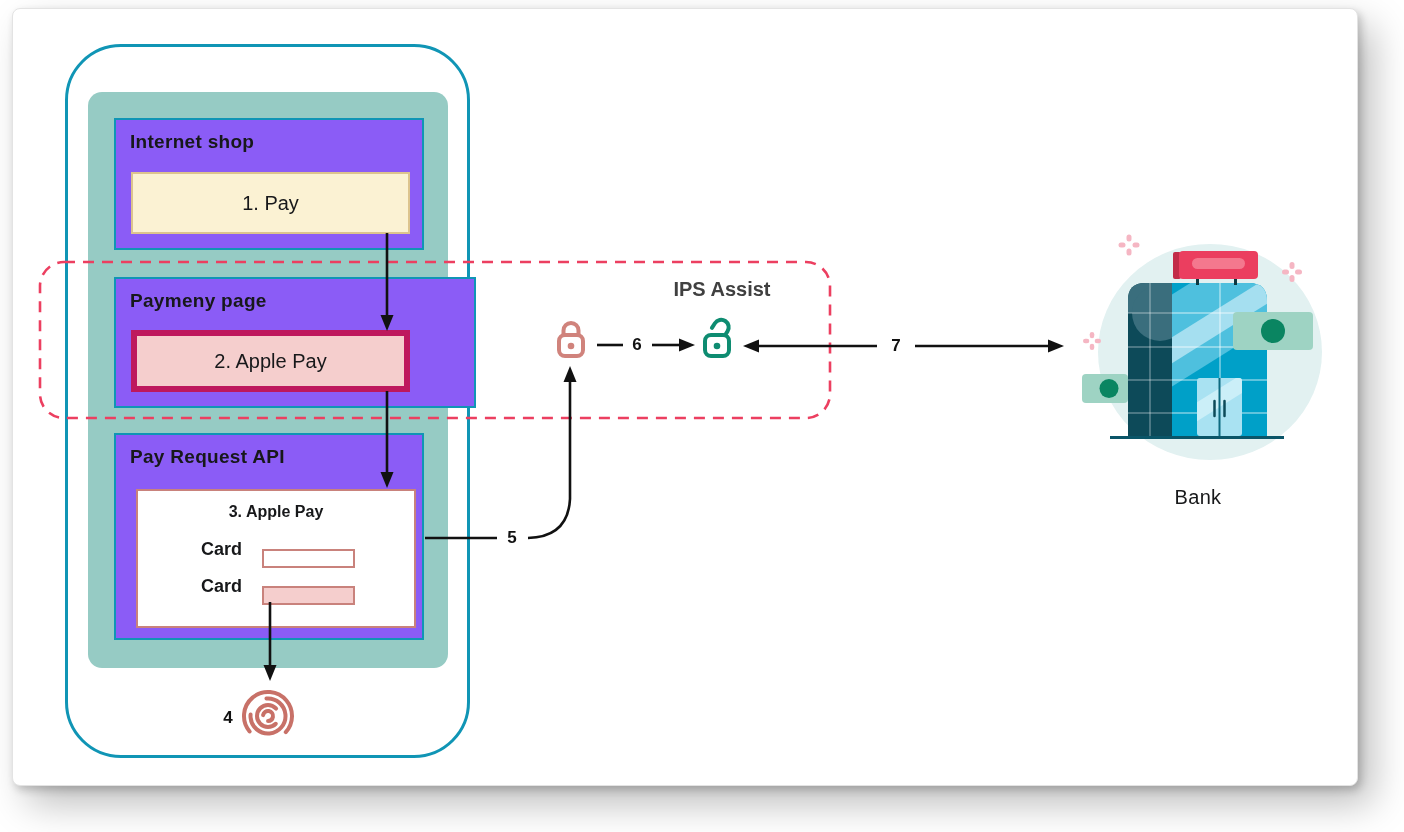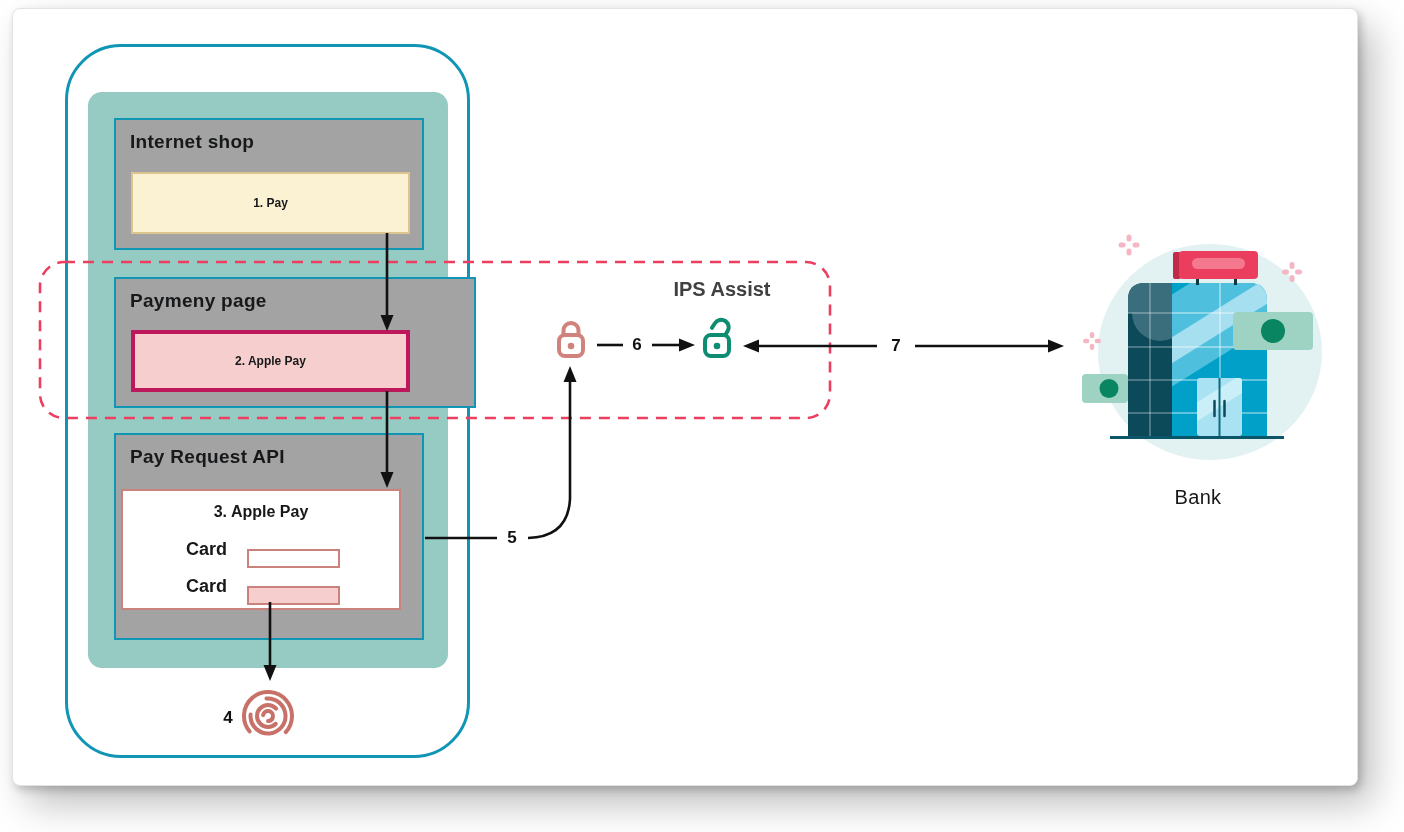--- a/index.html
+++ b/index.html
@@ -3,26 +3,26 @@
 <meta charset="utf-8">
 <style>
   html,body{margin:0;padding:0;background:#ffffff;font-family:"Liberation Sans",sans-serif;color:#17181a;}
   .stage{position:relative;width:1404px;height:832px;overflow:hidden;background:#ffffff;}
   .card{position:absolute;left:12px;top:8px;width:1344px;height:776px;background:#ffffff;
         border:1px solid #e3e3e3;border-radius:8px;
         box-shadow:3px 4px 8px rgba(0,0,0,.20), 15px 18px 38px rgba(0,0,0,.26);}
   .phone{position:absolute;left:65px;top:44px;width:405px;height:714px;background:#ffffff;
          border:3px solid #1095b5;border-radius:56px;box-sizing:border-box;}
   .panel{position:absolute;left:88px;top:92px;width:360px;height:576px;background:#96cbc4;border-radius:14px;}
-  .wbox{position:absolute;background:#a3a3a3;border:2.5px solid #1095b5;box-sizing:border-box;}
+  .wbox{position:absolute;background:#8b5cf6;border:2.5px solid #1095b5;box-sizing:border-box;}
   .boxtitle{position:absolute;left:14px;top:11px;font-size:19px;font-weight:700;letter-spacing:.3px;white-space:nowrap;}
   .btn{position:absolute;display:flex;align-items:center;justify-content:center;
-       font-size:12px;font-weight:700;box-sizing:border-box;}
+       font-size:20px;font-weight:400;box-sizing:border-box;}
   .btn.yellow{background:#fbf2d3;border:2px solid #dcc48e;}
-  .btn.pink{background:#f5cecd;border:4px solid #be185d;}
+  .btn.pink{background:#f5cecd;border:6px solid #be185d;}
   .sheet{position:absolute;background:#ffffff;border:2px solid #c9827c;box-sizing:border-box;}
   .sheet-title{position:absolute;left:0;right:0;top:12px;text-align:center;font-size:16px;font-weight:700;}
   .card-label{position:absolute;font-size:18px;font-weight:700;line-height:20px;}
   .field{position:absolute;background:#ffffff;border:2px solid #c9827c;box-sizing:border-box;}
   .field.filled{background:#f5cecd;}
   .num{position:absolute;transform:translate(-50%,-50%);font-size:17px;font-weight:700;color:#111;}
   .ips-label{position:absolute;transform:translate(-50%,-50%);font-size:20px;font-weight:700;color:#404040;white-space:nowrap;}
   .bank-label{position:absolute;transform:translate(-50%,-50%);font-size:20px;font-weight:400;letter-spacing:.3px;}
   svg.overlay{position:absolute;left:0;top:0;pointer-events:none;}
 </style>
@@ -45,21 +45,21 @@
 
   <div class="wbox" style="left:114px;top:277px;width:362px;height:131px">
     <div class="boxtitle">Paymeny page</div>
     <div class="btn pink" style="left:15px;top:51px;width:279px;height:62px">
       <span>2. Apple Pay</span>
     </div>
   </div>
 
   <div class="wbox" style="left:114px;top:433px;width:310px;height:207px">
     <div class="boxtitle">Pay Request API</div>
-    <div class="sheet" style="left:5px;top:54px;width:280px;height:121px">
+    <div class="sheet" style="left:20px;top:54px;width:280px;height:139px">
       <div class="sheet-title">3. Apple Pay</div>
       <div class="card-label" style="left:63px;top:48px">Card</div>
       <div class="field" style="left:124px;top:58px;width:93px;height:19px"></div>
       <div class="card-label" style="left:63px;top:85px">Card</div>
       <div class="field filled" style="left:124px;top:95px;width:93px;height:19px"></div>
     </div>
   </div>
 
   <svg class="overlay" width="1404" height="832" viewBox="0 0 1404 832">
     <defs>

